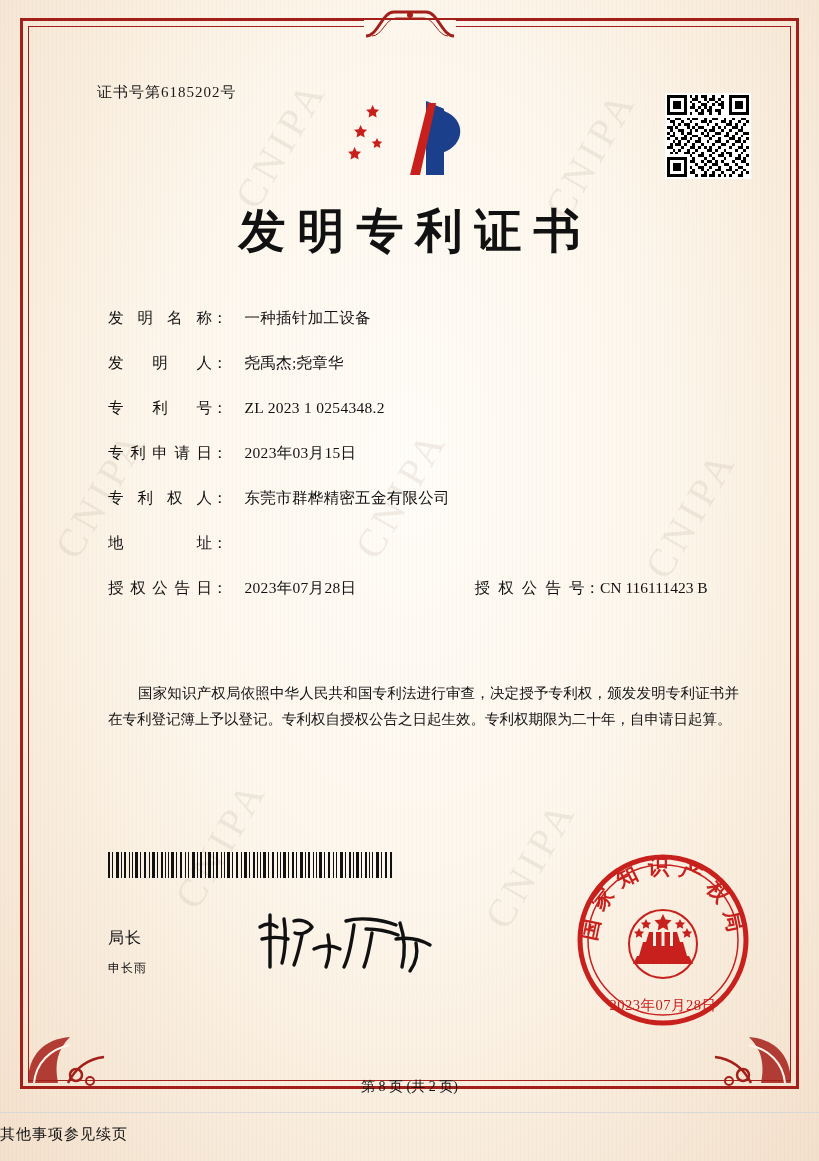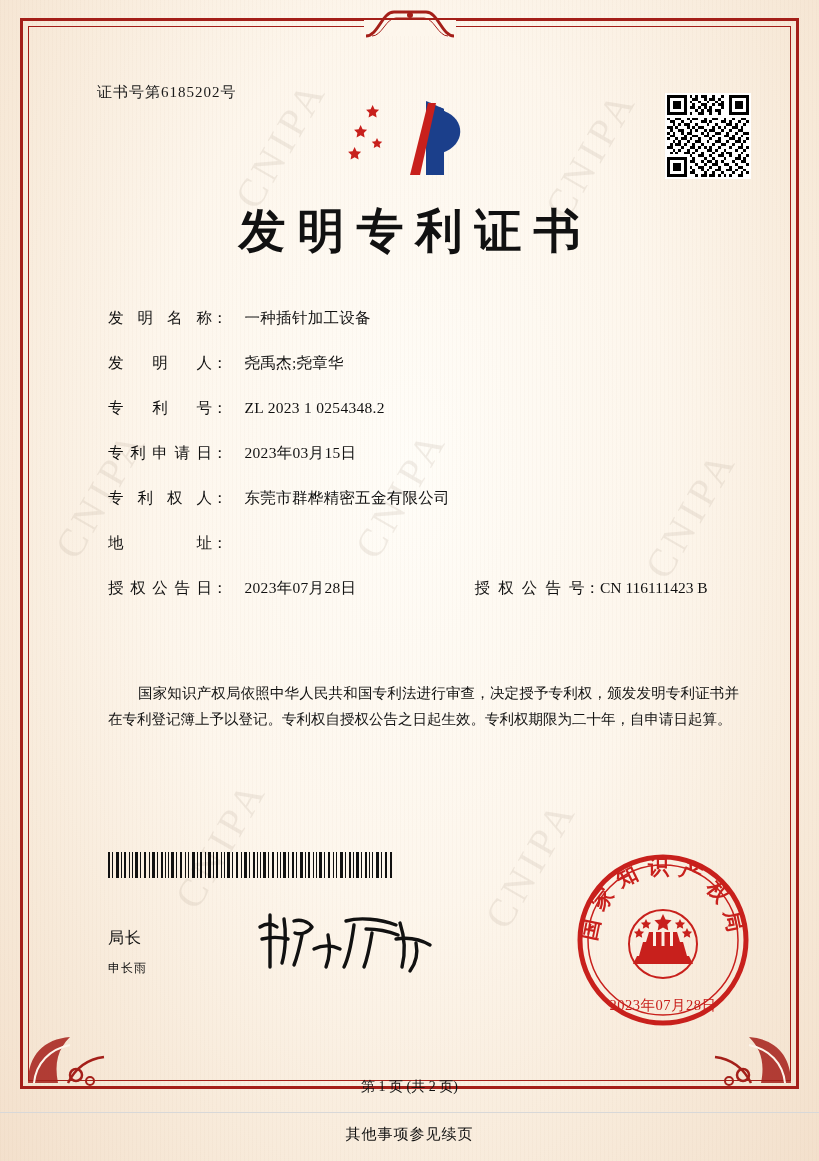--- a/index.html
+++ b/index.html
@@ -247,21 +247,21 @@
     left: 0; right: 0;
     top: 1078px;
     text-align: center;
     font-size: 14px;
     color: #111;
   }
   .footer-note {
     position: absolute;
     left: 0; right: 0;
     top: 1125px;
-    text-align: center;
+    text-align: left;
     font-size: 15px;
     color: #111;
     letter-spacing: 1px;
   }
   .footer-rule {
     position: absolute;
     left: 0; right: 0;
     top: 1112px;
     height: 1px;
     background: #d8d8d8;
@@ -760,18 +760,18 @@
         <rect x="7" y="-12" width="3" height="14" fill="#fdf0e4"></rect>
         <path d="M0 -30 l2.6 5.4 6 0.9 -4.3 4.2 1 5.9 -5.3-2.8 -5.3 2.8 1-5.9 -4.3-4.2 6-0.9 Z" fill="#c8201c"></path>
         <path d="M-17 -25 l1.6 3.2 3.5 0.5 -2.5 2.5 0.6 3.5 -3.2-1.7 -3.2 1.7 0.6-3.5 -2.5-2.5 3.5-0.5 Z" fill="#c8201c"></path>
         <path d="M-24 -16 l1.6 3.2 3.5 0.5 -2.5 2.5 0.6 3.5 -3.2-1.7 -3.2 1.7 0.6-3.5 -2.5-2.5 3.5-0.5 Z" fill="#c8201c"></path>
         <path d="M17 -25 l1.6 3.2 3.5 0.5 -2.5 2.5 0.6 3.5 -3.2-1.7 -3.2 1.7 0.6-3.5 -2.5-2.5 3.5-0.5 Z" fill="#c8201c"></path>
         <path d="M24 -16 l1.6 3.2 3.5 0.5 -2.5 2.5 0.6 3.5 -3.2-1.7 -3.2 1.7 0.6-3.5 -2.5-2.5 3.5-0.5 Z" fill="#c8201c"></path>
       </g>
     </svg>
     <div class="seal-date">2023年07月28日</div>
 
-    <div class="page-num">第 1 页 (共 2 页)</div>
+    <div class="page-num">第 8 页 (共 2 页)</div>
     <div class="footer-rule"></div>
     <div class="footer-note">其他事项参见续页</div>
 
   </div>
 </div>
 
 </body></html>

